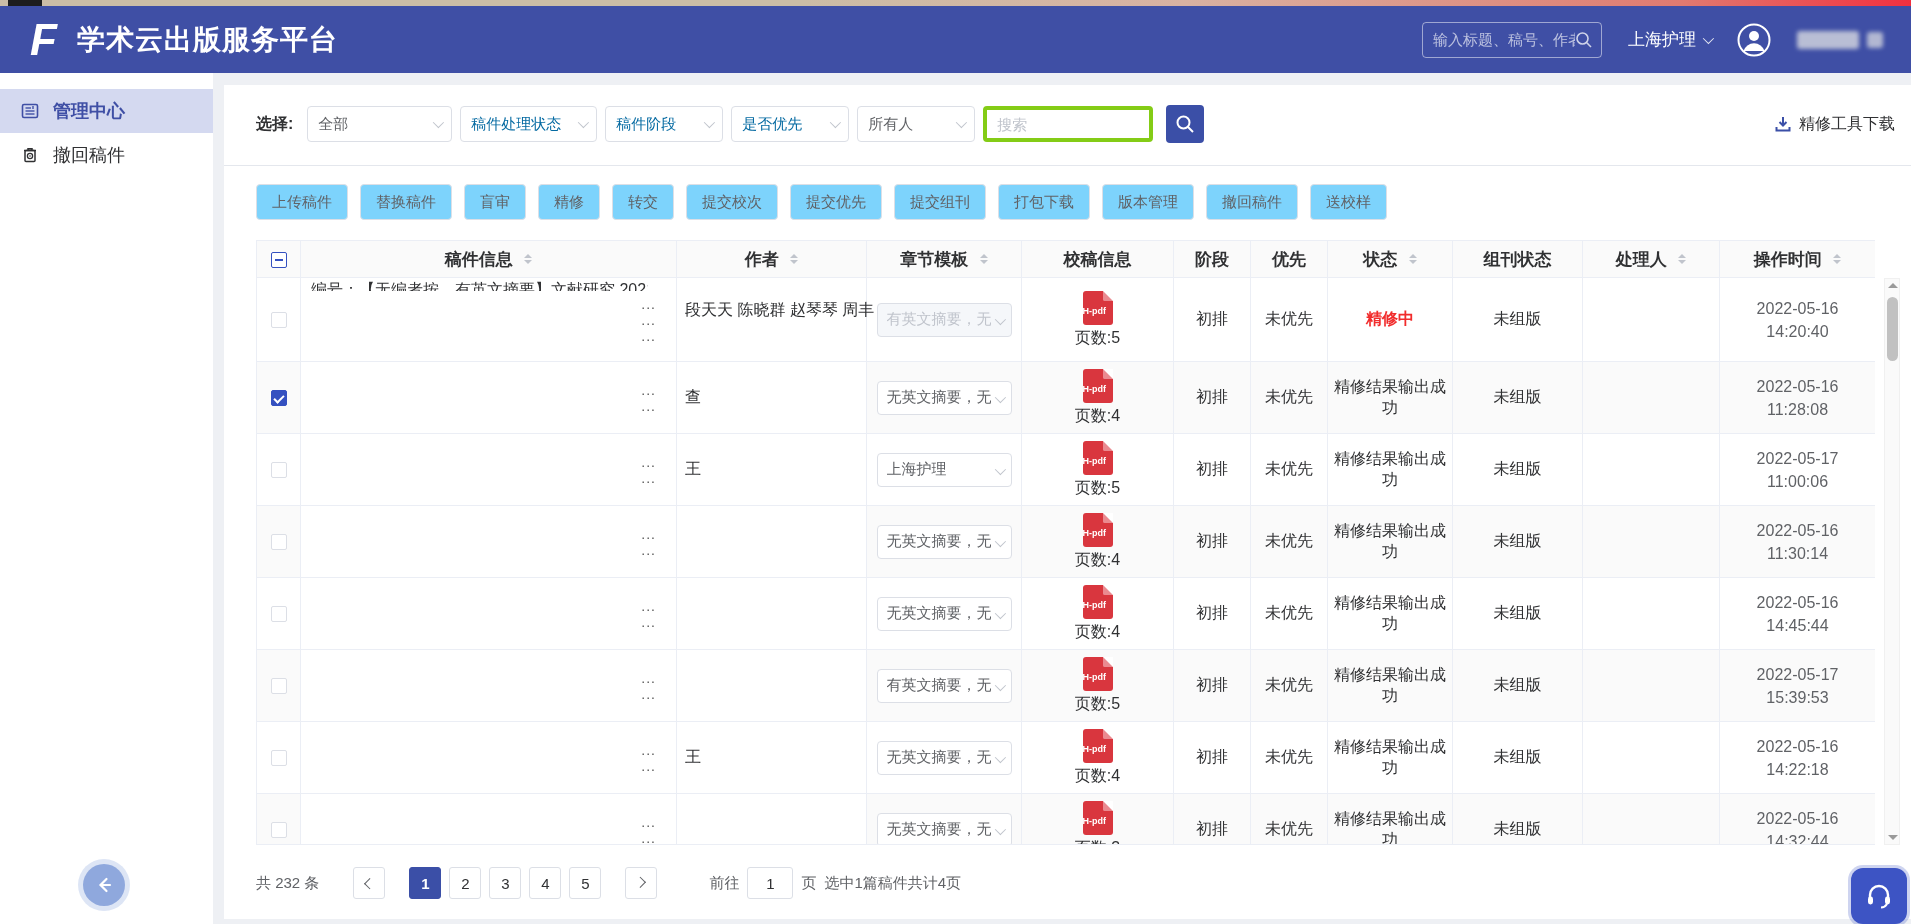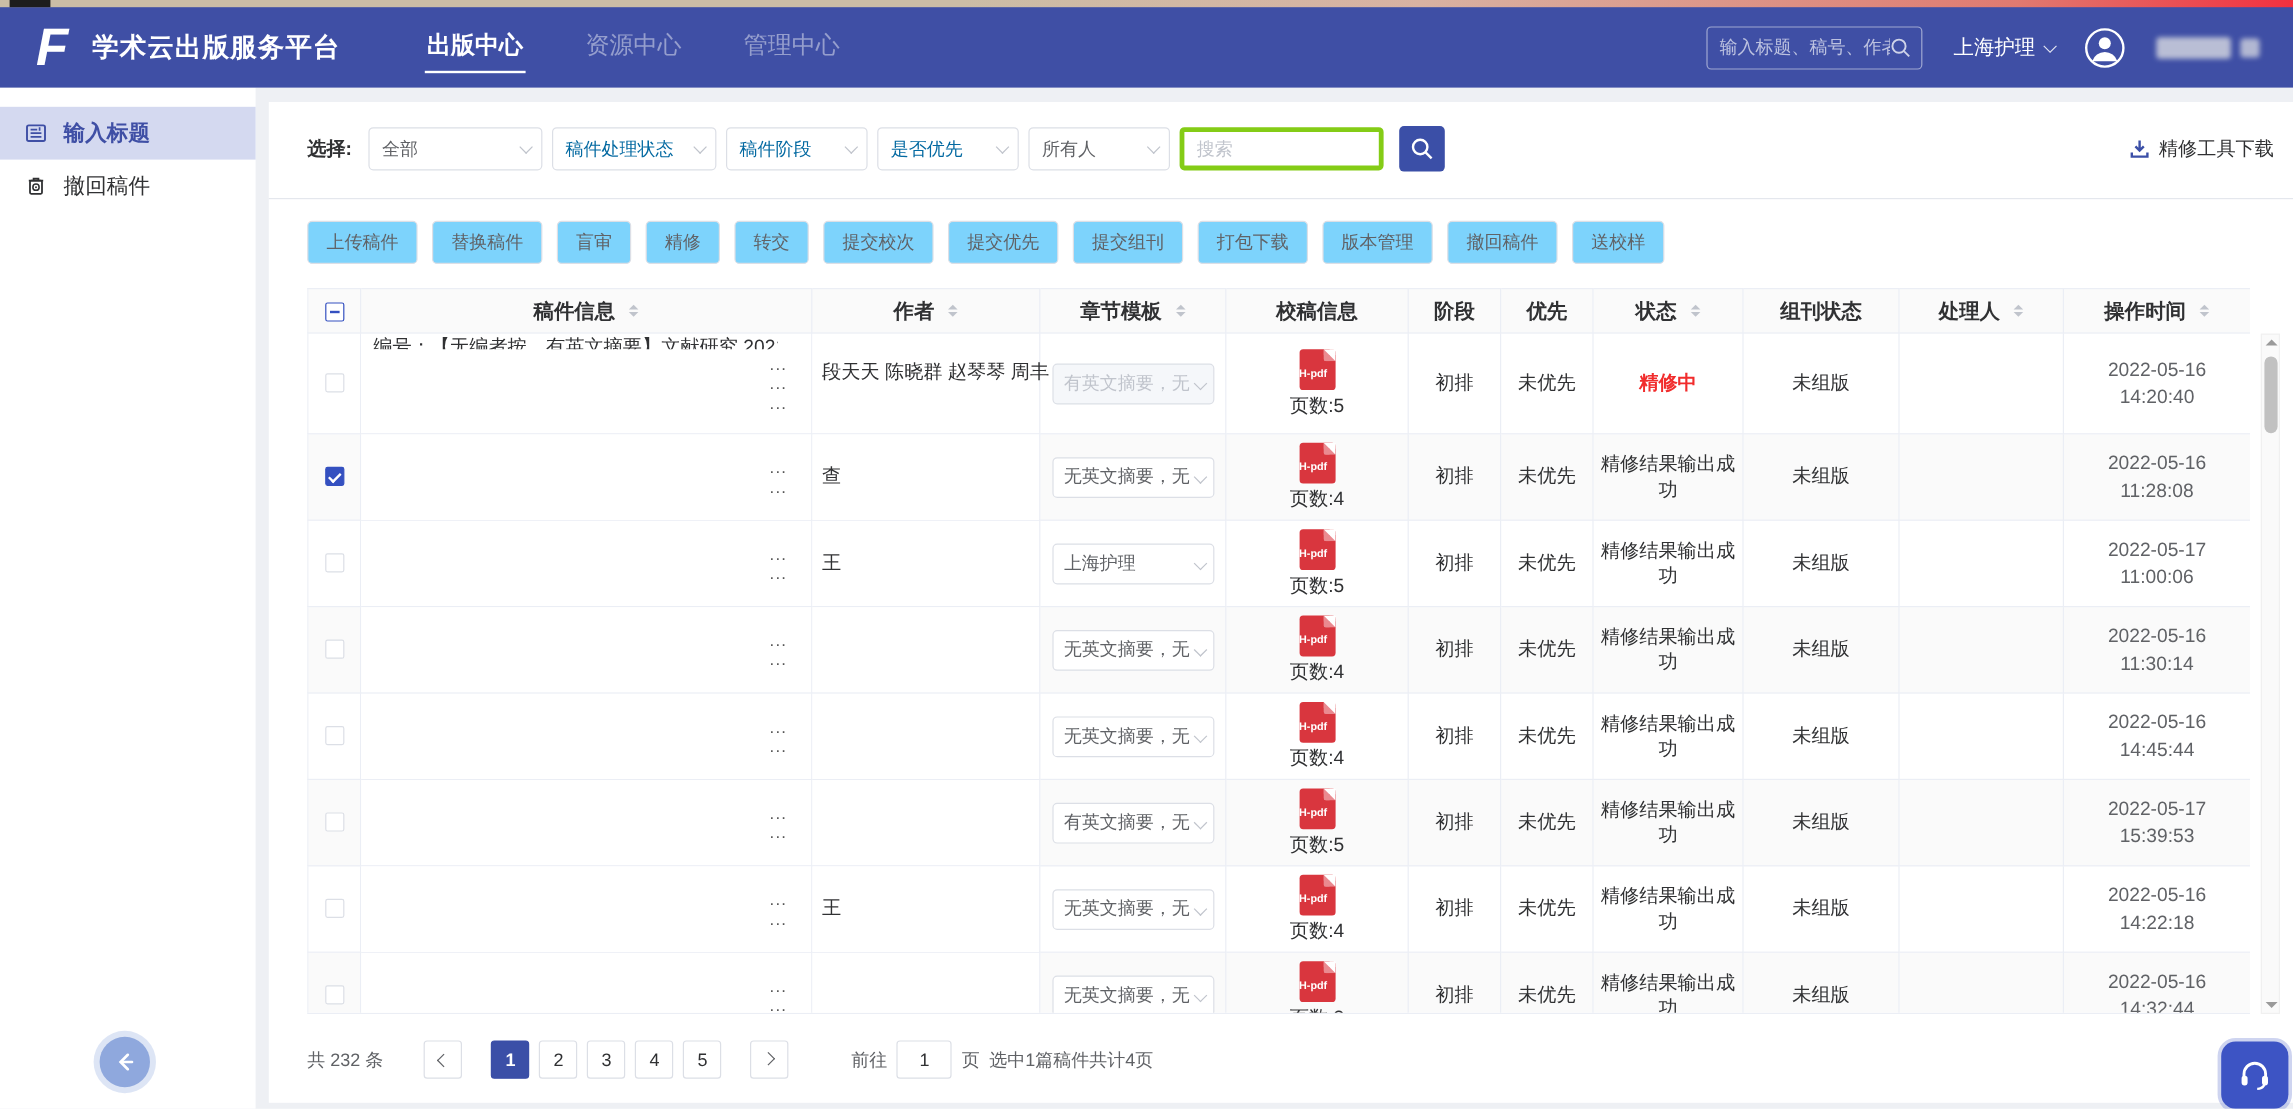--- a/index.html
+++ b/index.html
@@ -8,21 +8,21 @@
 
   
   .top-strip { position:absolute; top:0; left:0; width:1911px; height:6px; z-index:30;
     background:linear-gradient(90deg,#cbbda6 0%,#cbbda6 42%,#d8b2a2 62%,#e07a70 88%,#f2303f 100%); }
   .top-strip .dark-seg { position:absolute; left:8px; top:0; width:34px; height:6px; background:#1d1d1d; }
 
   
   .app-header { position:absolute; top:0; left:0; width:1911px; height:73px; background:#3f4fa5;
     display:flex; align-items:center; padding:6px 28px 0 30px; z-index:10; }
   .logo { font-size:44px; font-weight:bold; font-style:italic; color:#fff; margin-right:20px; line-height:1; }
-  .app-title { color:#fff; font-size:22px; font-weight:600; margin-right:70px; letter-spacing:1px; }
+  .app-title { color:#fff; font-size:28px; font-weight:600; margin-right:70px; letter-spacing:1px; }
   .main-nav { display:flex; gap:48px; align-items:center; }
   .nav-item { font-size:20px; color:rgba(255,255,255,.45); cursor:pointer; position:relative; padding:6px 2px 10px; }
   .nav-item.active { color:#fff; font-weight:600; }
   .nav-item.active::after { content:""; position:absolute; left:0; right:0; bottom:0; height:2px; background:#fff; }
   .hdr-right { margin-left:auto; display:flex; align-items:center; gap:26px; }
   .hdr-search { width:180px; height:36px; border:1px solid rgba(255,255,255,.5); border-radius:4px;
     display:flex; align-items:center; padding:0 8px 0 10px; }
   .hdr-search input { flex:1; min-width:0; background:transparent; border:none; outline:none; color:#fff; font-size:15px; }
   .hdr-search input::placeholder { color:rgba(255,255,255,.65); }
   .org { display:flex; align-items:center; gap:7px; color:#fff; font-size:17px; cursor:pointer; }
@@ -133,27 +133,20 @@
 </head>
 <body>
 
 <div class="top-strip">
     <span class="dark-seg"></span>
   </div>
 
 <div class="app-header">
   <div class="logo">F</div>
   <div class="app-title">学术云出版服务平台</div>
-  <div class="main-nav">
-  <div class="nav-item active"><span>出版中心</span></div>
-
-  <div class="nav-item"><span>资源中心</span></div>
-
-  <div class="nav-item"><span>管理中心</span></div>
-</div>
   <div class="hdr-right">
     <div class="hdr-search">
       <input placeholder="输入标题、稿号、作者" style="">
       <svg width="18" height="18" viewBox="0 0 18 18">
           <circle cx="7.5" cy="7.5" r="5.5" fill="none" stroke="rgba(255,255,255,.75)" stroke-width="1.6"></circle>
           <line x1="11.8" y1="11.8" x2="16" y2="16" stroke="rgba(255,255,255,.75)" stroke-width="1.6"></line>
         </svg>
     </div>
     <div class="org">
       <span>上海护理</span>
@@ -174,21 +167,21 @@
 <div class="sidebar">
   <div class="side-item active">
     <svg width="20" height="20" viewBox="0 0 20 20">
         <rect x="2.5" y="3.5" width="15" height="13" rx="1.5" fill="none" stroke="currentColor" stroke-width="1.6"></rect>
         <line x1="5.5" y1="7" x2="11" y2="7" stroke="currentColor" stroke-width="1.4"></line>
         <line x1="5.5" y1="10" x2="14.5" y2="10" stroke="currentColor" stroke-width="1.4"></line>
         <line x1="5.5" y1="13" x2="14.5" y2="13" stroke="currentColor" stroke-width="1.4"></line>
         <line x1="13" y1="5" x2="13" y2="8" stroke="currentColor" stroke-width="1.4"></line>
       </svg>
 
-    <span>输入标题</span>
+    <span>管理中心</span>
   </div>
 
 
   <div class="side-item">
 
     <svg width="20" height="20" viewBox="0 0 20 20">
         <path d="M4 5.5h12M8 5.5V3.8h4v1.7" fill="none" stroke="currentColor" stroke-width="1.5"></path>
         <rect x="5" y="5.5" width="10" height="11" rx="1" fill="none" stroke="currentColor" stroke-width="1.5"></rect>
         <circle cx="10" cy="11" r="2.6" fill="none" stroke="currentColor" stroke-width="1.3"></circle>
         <circle cx="10" cy="11" r="0.8" fill="currentColor"></circle>

